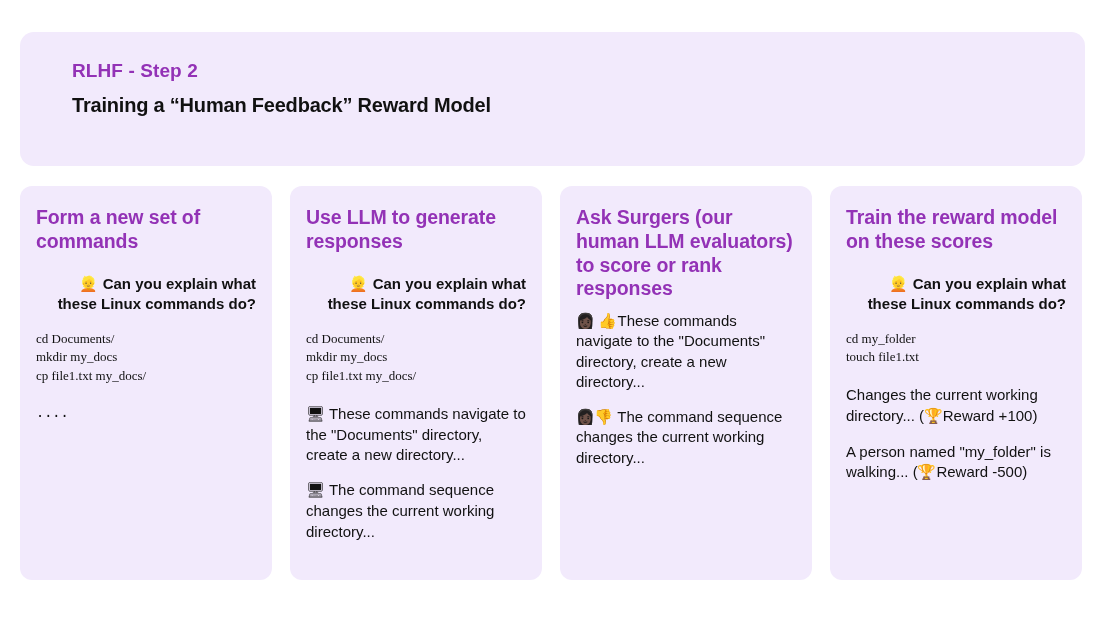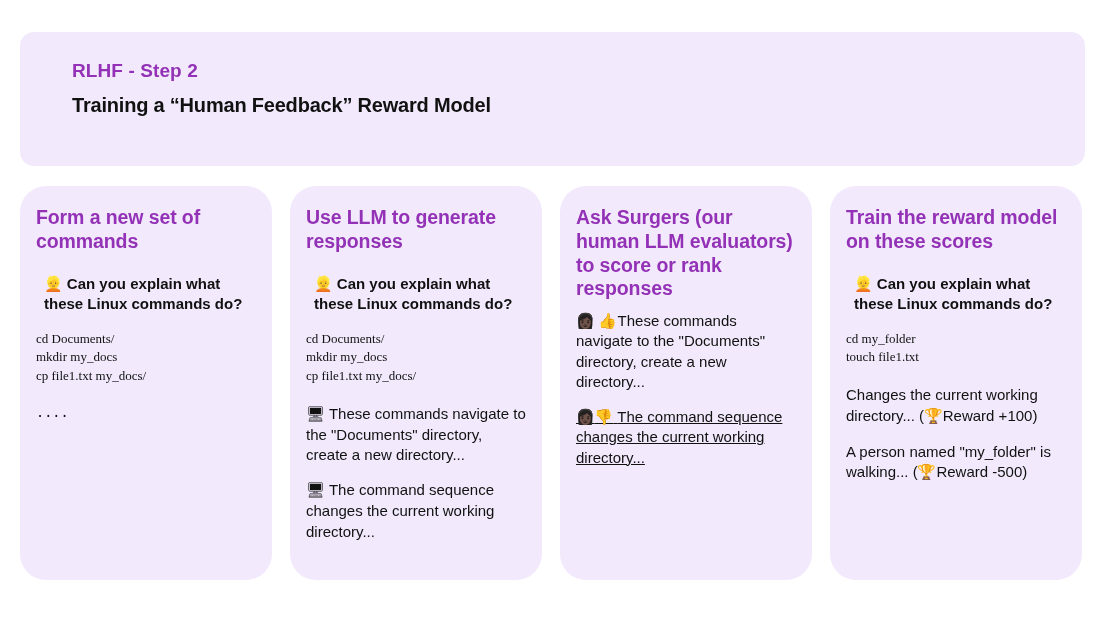--- a/index.html
+++ b/index.html
@@ -57,21 +57,21 @@
     left: 20px;
     top: 186px;
     width: 1065px;
     display: flex;
     gap: 18px;
   }
   .card {
     width: 252px;
     min-height: 394px;
     background: #f2eafc;
-    border-radius: 26px;
+    border-radius: 12px;
     box-sizing: border-box;
     padding: 20px 16px 18px 16px;
     display: flex;
     flex-direction: column;
   }
   .card-title {
     color: #9332b6;
     font-size: 19.5px;
     font-weight: bold;
     line-height: 1.22;
@@ -81,20 +81,21 @@
   .card-title.tight {
     margin-bottom: 10px;
   }
 
   .prompt {
     color: #111111;
     font-size: 15px;
     font-weight: bold;
     line-height: 1.3;
     margin: 0 0 16px 8px;
+    text-align: right;
   }
   .emoji {
     font-family: "DejaVu Sans", sans-serif;
     font-weight: normal;
   }
   .code {
     font-family: Liberation Serif, serif;
     font-size: 13px;
     line-height: 1.45;
     color: #111111;
@@ -113,21 +114,21 @@
     line-height: 1.38;
     margin: 0 0 14px 0;
   }
   .resp.last { margin-bottom: 0; }
   .resp-lg {
     color: #111111;
     font-size: 15px;
     line-height: 1.35;
     margin: 0 0 15px 0;
   }
-  .resp-lg.last { margin-bottom: 0; text-decoration: underline; }
+  .resp-lg.last { margin-bottom: 0; }
   .score {
     color: #111111;
     font-size: 15px;
     line-height: 1.35;
     margin: 0 0 16px 0;
   }
   .score.last { margin-bottom: 0; }
 </style>
 </head>
 <body>

